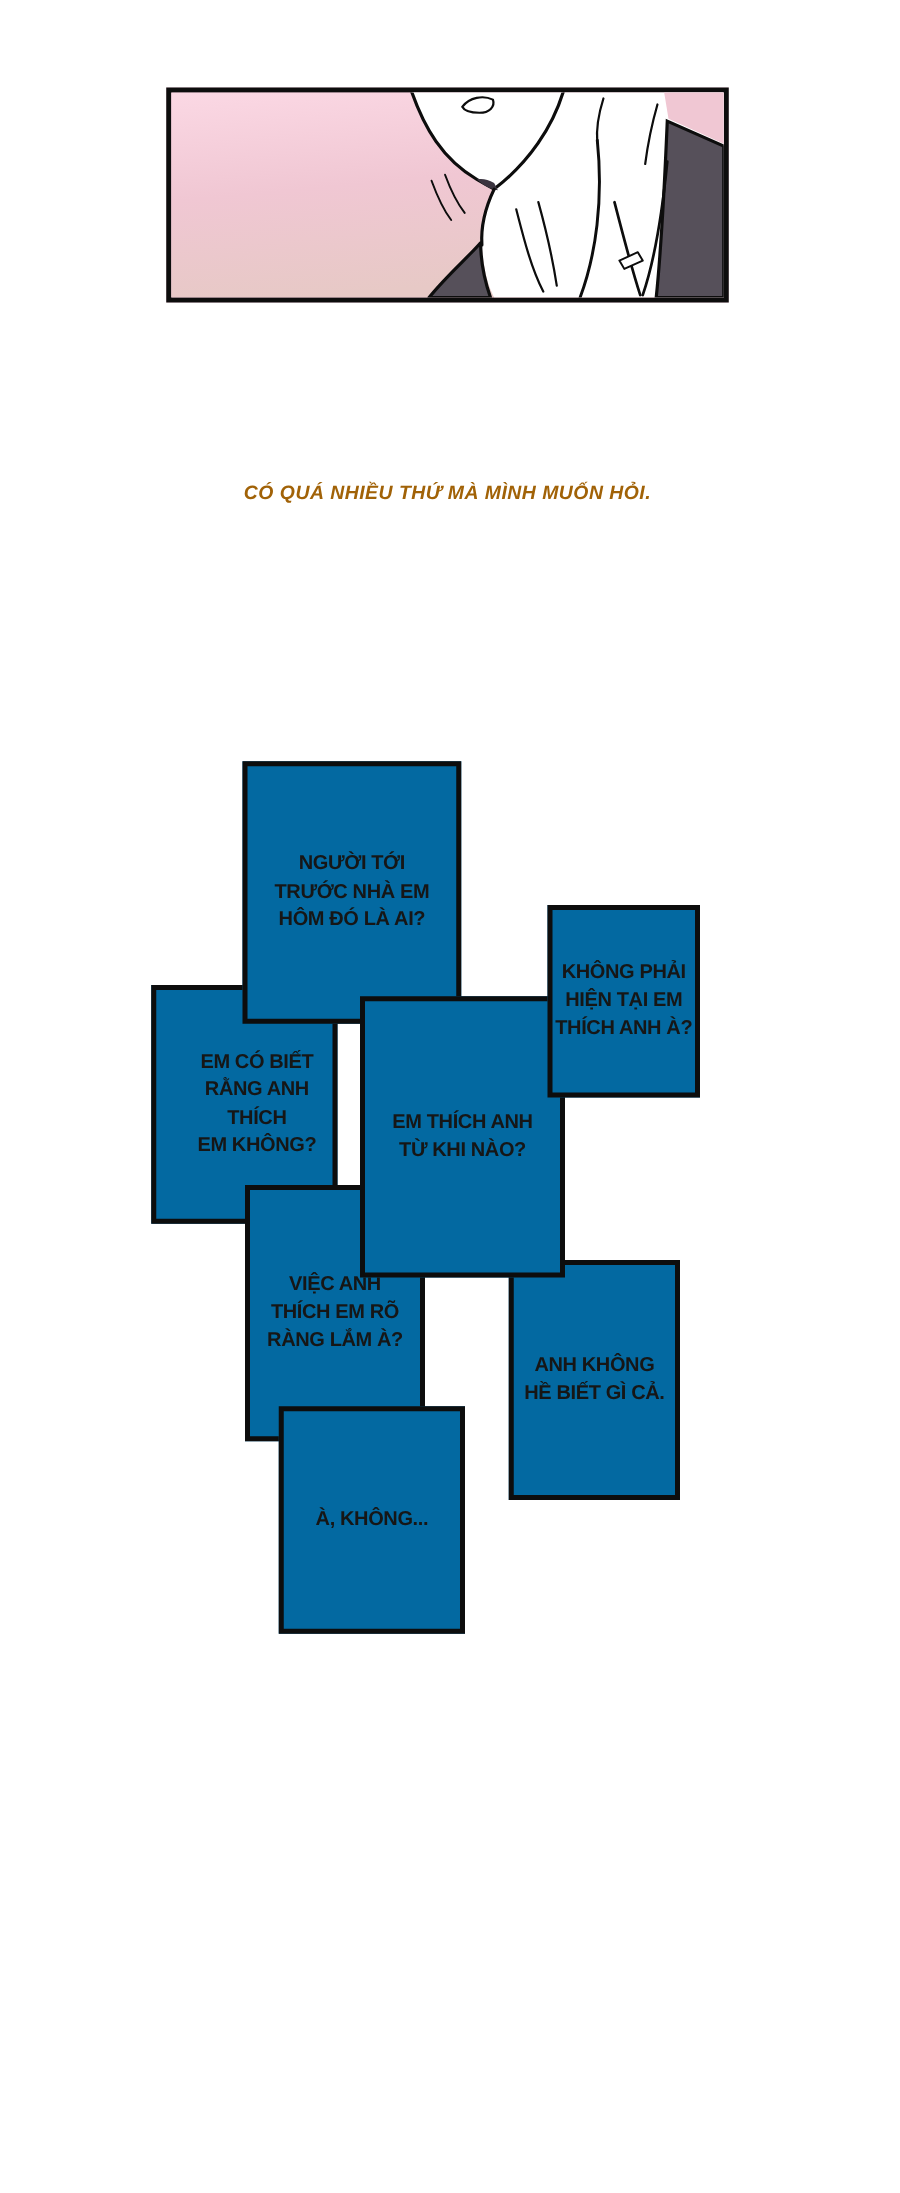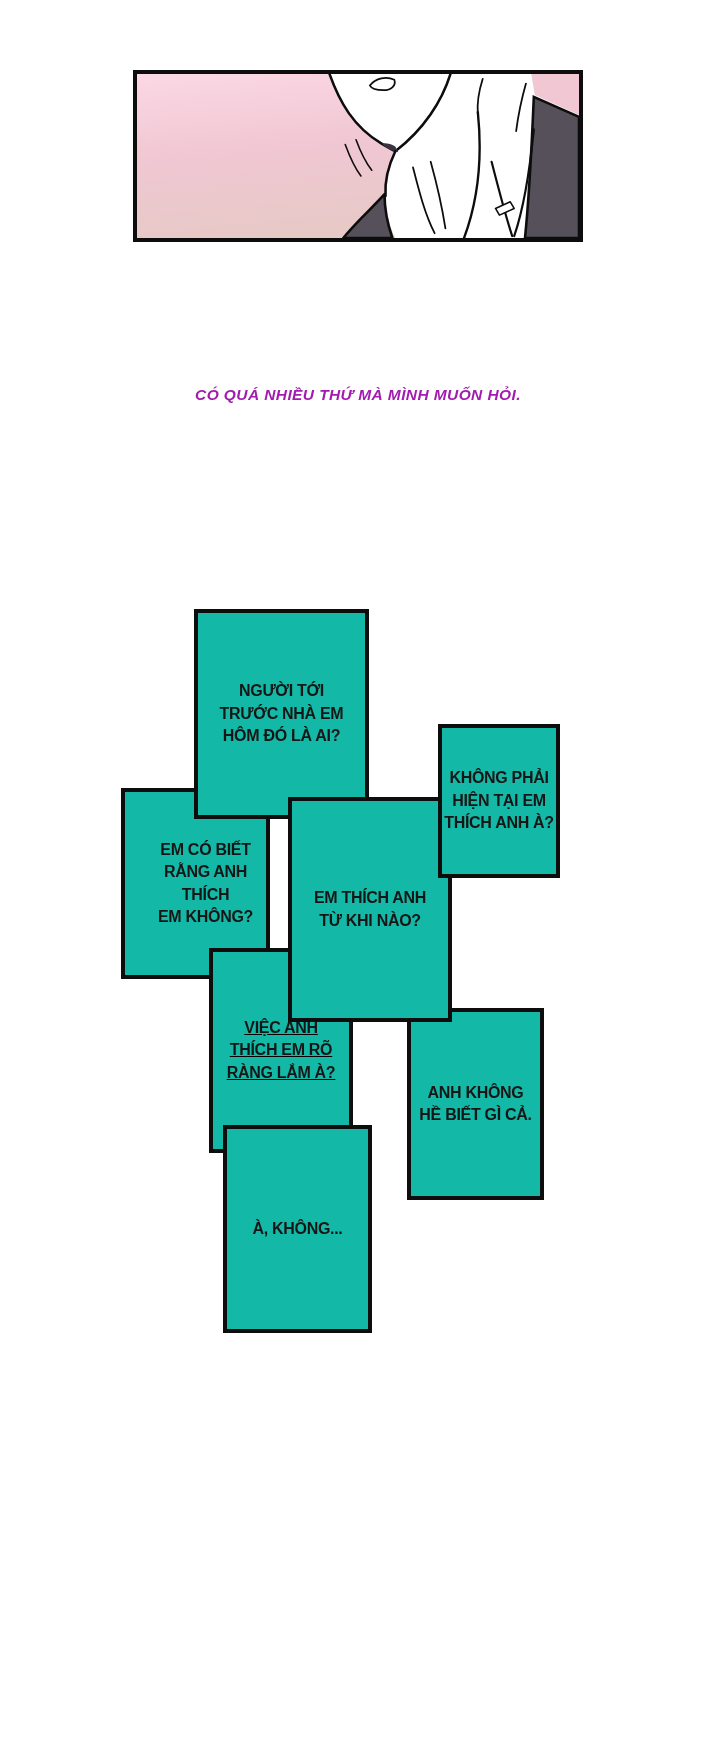--- a/index.html
+++ b/index.html
@@ -8,25 +8,25 @@
     overflow:hidden;font-family:"Liberation Sans",sans-serif;
   }
   #panel{
     position:absolute;left:133px;top:70px;width:450px;height:172px;
     box-sizing:border-box;border:4px solid #0d0d0d;background:#f6cede;
   }
   #panel svg{display:block;width:100%;height:100%;}
   #caption{
     position:absolute;left:0;top:383px;width:716px;text-align:center;
     font:italic 600 15.5px/24px "Liberation Sans",sans-serif;
-    color:#a21caf;letter-spacing:.4px;
+    color:#a16207;letter-spacing:.4px;
   }
   .qbox{
     position:absolute;box-sizing:border-box;border:4px solid #0d0d0d;
-    background:#14b8a6;display:flex;align-items:center;justify-content:center;
+    background:#0369a1;display:flex;align-items:center;justify-content:center;
   }
   .qtext{
     width:100%;text-align:center;color:#161616;
     font:700 16px/22.5px "Liberation Sans",sans-serif;letter-spacing:-.3px;
   }
 </style>
 </head>
 <body>
 
 <div id="stage">
@@ -87,21 +87,21 @@
         <div>EM KHÔNG?</div>
       </div>
     </div>
     <div class="qbox" style="left: 194px; top: 609px; width: 175px; height: 210px; z-index: 2;">
       <div class="qtext">
         <div>NGƯỜI TỚI</div>
         <div>TRƯỚC NHÀ EM</div>
         <div>HÔM ĐÓ LÀ AI?</div>
       </div>
     </div>
-    <div class="qbox" style="left: 209px; top: 948px; width: 144px; height: 205px; z-index: 4; text-decoration: underline;">
+    <div class="qbox" style="left: 196px; top: 948px; width: 144px; height: 205px; z-index: 4;">
       <div class="qtext">
         <div>VIỆC ANH</div>
         <div>THÍCH EM RÕ</div>
         <div>RÀNG LẮM À?</div>
       </div>
     </div>
     <div class="qbox" style="left: 383px; top: 1008px; width: 137px; height: 192px; z-index: 5; margin-left: 24px;">
       <div class="qtext">
         <div>ANH KHÔNG</div>
         <div>HỀ BIẾT GÌ CẢ.</div>
@@ -113,18 +113,18 @@
         <div>TỪ KHI NÀO?</div>
       </div>
     </div>
     <div class="qbox" style="left: 438px; top: 724px; width: 122px; height: 154px; z-index: 7; justify-content: flex-end;">
       <div class="qtext">
         <div>KHÔNG PHẢI</div>
         <div>HIỆN TẠI EM</div>
         <div>THÍCH ANH À?</div>
       </div>
     </div>
-    <div class="qbox" style="left: 223px; top: 1125px; width: 149px; height: 208px; z-index: 8; justify-content: center;">
+    <div class="qbox" style="left: 223px; top: 1125px; width: 149px; height: 182px; z-index: 8; justify-content: center;">
       <div class="qtext">
         <div>À, KHÔNG...</div>
       </div>
     </div>
   </div>
 
 </body></html>

